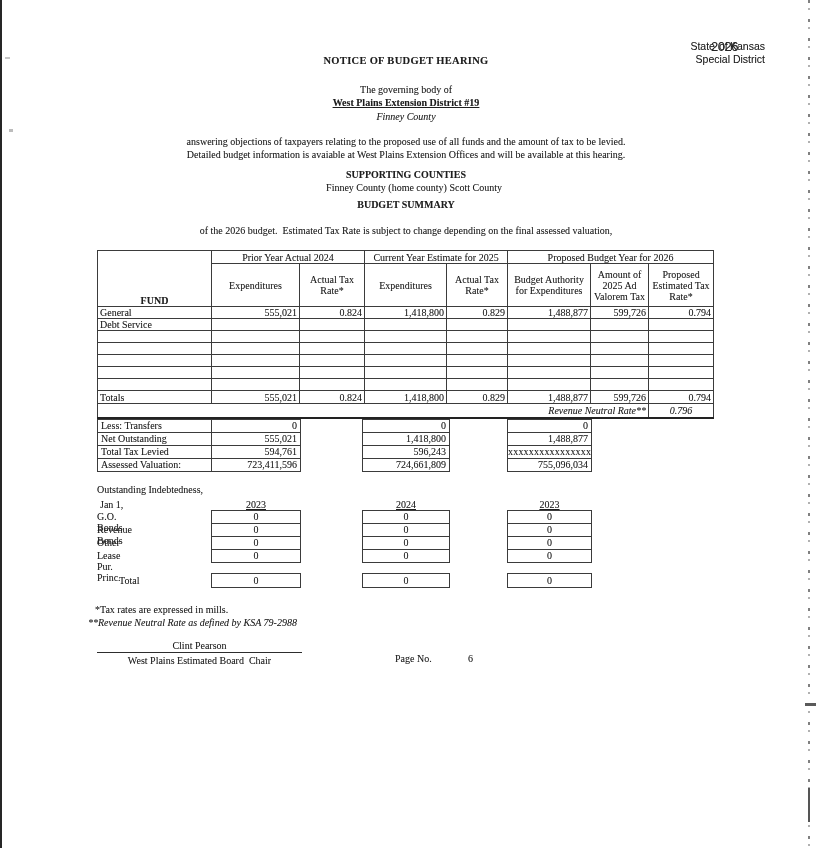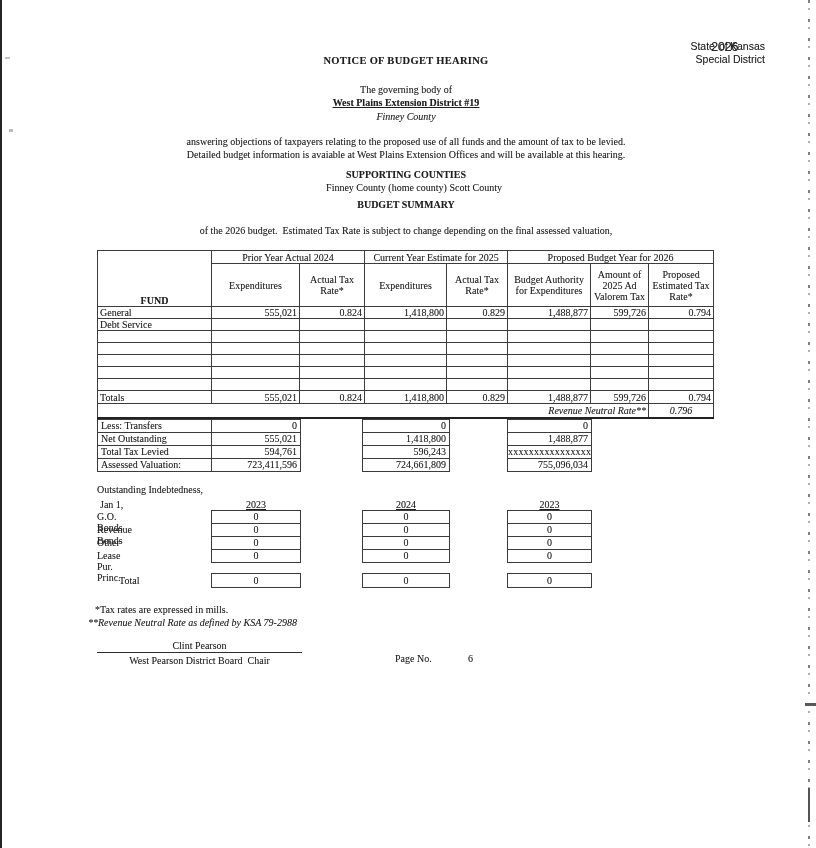--- a/index.html
+++ b/index.html
@@ -259,18 +259,18 @@
     <div class="box v1 cv" style="height:15px;line-height:13px;">0</div>
     <div class="box v2 cv" style="height:15px;line-height:13px;">0</div>
     <div class="box v3 cv" style="height:15px;line-height:13px;">0</div>
   </div>
 
   <div class="fn" style="left:95px;top:604px;">*Tax rates are expressed in mills.</div>
   <div class="fn i" style="left:88px;top:617px;">**Revenue Neutral Rate as defined by KSA 79-2988</div>
 
   <div class="fn ctr" style="left:97px;top:640px;width:205px;">Clint Pearson</div>
   <div class="sigline" style="left:97px;top:652px;width:205px;"></div>
-  <div class="fn ctr" style="left:92px;top:655px;width:215px;white-space:pre;">West Pearson District Board  Chair</div>
+  <div class="fn ctr" style="left:92px;top:655px;width:215px;white-space:pre;">West Plains Estimated Board  Chair</div>
 
   <div class="fn" style="left:395px;top:653px;">Page No.</div>
   <div class="fn" style="left:468px;top:653px;">6</div>
 
 </div>
 
 </body></html>

